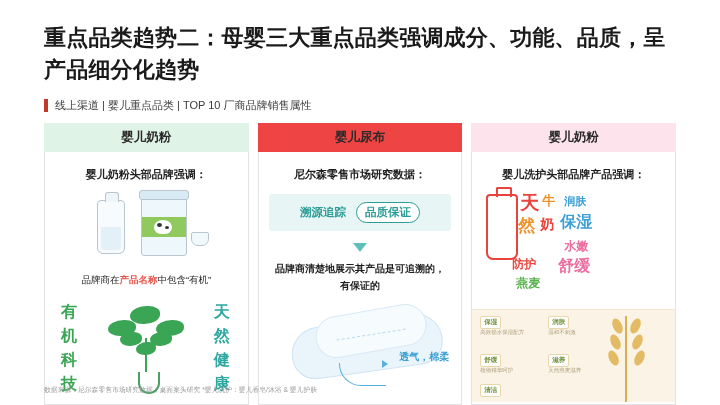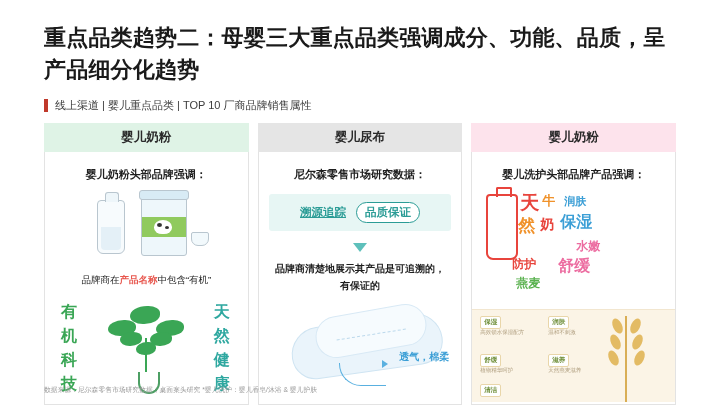--- a/index.html
+++ b/index.html
@@ -20,21 +20,21 @@
   .subtext{font-size:11px;color:#3c3c3c;}
 
   
   .cols{display:flex;gap:9px;}
   .col{flex:1;display:flex;flex-direction:column;}
   .colhead{
     text-align:center;font-size:12.5px;font-weight:bold;color:#2a2a2a;
     padding:6px 0 6px 0;
   }
   .c1 .colhead{background:#dff3e6;}
-  .c2 .colhead{background:#e5e5e5;}
+  .c2 .colhead{background:#ef4444;}
   .c3 .colhead{background:#fde3ec;}
 
   .colbody{
     border:1px solid #e3e3e3;border-top:none;background:#fff;
     height:252px;position:relative;overflow:hidden;
   }
   .cardtitle{
     text-align:center;font-size:11px;font-weight:bold;color:#1f1f1f;
     margin:14px 8px 0 8px;line-height:1.5;
   }
@@ -86,21 +86,21 @@
   }
   .stem{position:absolute;left:45px;bottom:22px;width:2px;height:34px;background:#3aa655;}
   .root{position:absolute;left:38px;bottom:0;width:18px;height:20px;
     border-left:2px solid #2f8f4a;border-right:2px solid #2f8f4a;border-bottom:2px solid #2f8f4a;border-radius:0 0 60% 60%;opacity:.85;}
 
   
   .tagrow{
     display:flex;justify-content:center;gap:10px;align-items:center;
     margin:12px 10px 0 10px;background:#e7f6f4;padding:8px 4px;border-radius:3px;
   }
-  .tag1{color:#2b9c96;font-size:11.5px;font-weight:bold;text-decoration:underline;}
+  .tag1{color:#2b9c96;font-size:11.5px;font-weight:bold;}
   .tag2{color:#2b9c96;font-size:11.5px;font-weight:bold;border:1.4px solid #2b9c96;border-radius:11px;padding:2px 8px;background:#fff;}
   .arrowdown{
     width:0;height:0;margin:12px auto 0 auto;
     border-left:7px solid transparent;border-right:7px solid transparent;border-top:9px solid #5ec0bb;
   }
   .mid-note{text-align:center;font-size:10px;font-weight:bold;color:#1f1f1f;margin:8px 14px 0 14px;line-height:1.7;}
   .diaper{
     position:absolute;left:26px;bottom:22px;width:170px;height:78px;
   }
   .dshape{
@@ -242,21 +242,21 @@
 
           <div class="w red" style="left:48px;top:0px;font-size:19px;">天</div>
           <div class="w ornge" style="left:70px;top:2px;font-size:13px;">牛</div>
           <div class="w blue" style="left:92px;top:4px;font-size:11px;">润肤</div>
 
           <div class="w ornge" style="left:46px;top:24px;font-size:17px;">然</div>
           <div class="w red" style="left:68px;top:26px;font-size:14px;">奶</div>
           <div class="w blue" style="left:88px;top:22px;font-size:16px;">保湿</div>
 
           <div class="w grn" style="left:44px;top:48px;font-size:12px;">燕麦</div>
-          <div class="w pink" style="left:104px;top:48px;font-size:12px;">水嫩</div>
+          <div class="w pink" style="left:92px;top:48px;font-size:12px;">水嫩</div>
 
           <div class="w red" style="left:40px;top:66px;font-size:12px;">防护</div>
           <div class="w pink" style="left:86px;top:66px;font-size:16px;">舒缓</div>
         </div>
 
         <div class="wheat">
           <div class="wstalk">
             <div class="wsline"></div>
             <div class="wgrain" style="left:22px;top:4px;transform:rotate(-25deg);"></div>
             <div class="wgrain" style="left:40px;top:4px;transform:rotate(25deg);"></div>

